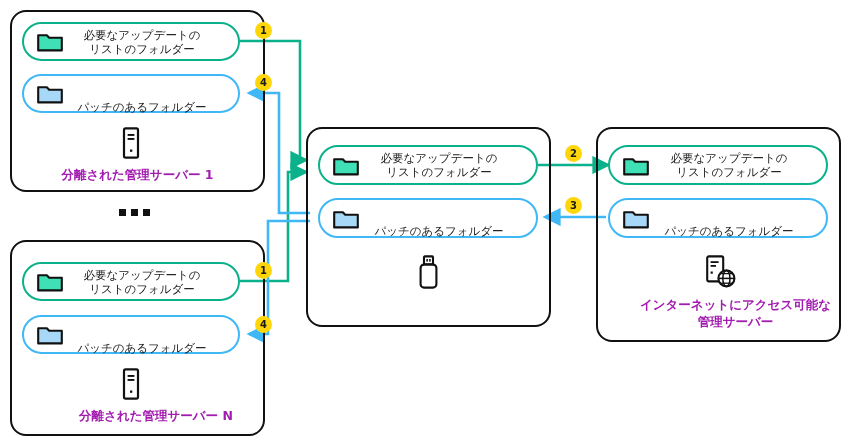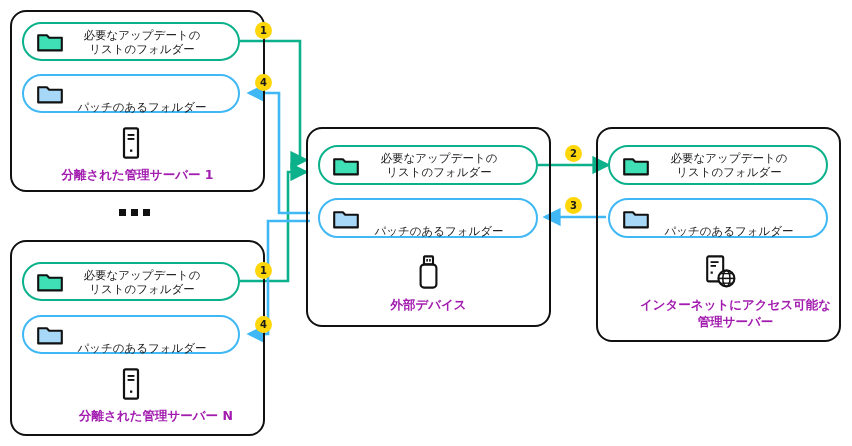--- a/index.html
+++ b/index.html
@@ -244,21 +244,20 @@
 
     <div class="device-icon" style="left:417px; top:255px; width:23px; height:34px;">
       <svg viewBox="0 0 23 34" width="23" height="34">
         <rect x="7" y="1.4" width="9" height="8" rx="0.8" fill="#ffffff" stroke="#111111" stroke-width="2.1"></rect>
         <rect x="9.3" y="4" width="1.6" height="2.6" fill="#111111"></rect>
         <rect x="12.1" y="4" width="1.6" height="2.6" fill="#111111"></rect>
         <rect x="3.6" y="9.6" width="15.8" height="23" rx="3.4" fill="#ffffff" stroke="#111111" stroke-width="2.1"></rect>
       </svg>
     </div>
 
-    <div class="caption" style="left:306px; top:296px; width:245px;">外部デバイス</div>
 
     <div class="container-box" style="left:596px; top:127px; width:245px; height:215px;"></div>
 
     <div class="pill green" style="left:608px; top:145px; width:220px; height:40px;">
       <span class="pill-icon">
         <svg viewBox="0 0 26 21" width="26" height="21">
           <path d="M1.2 4.2 h8.6 l2.4 2.6 h12.6 v12.6 h-23.6 z" fill="#3fe0b5" stroke="#111111" stroke-width="2.1" stroke-linejoin="round"></path>
         </svg>
       </span>
       <span class="pill-label">必要なアップデートの

